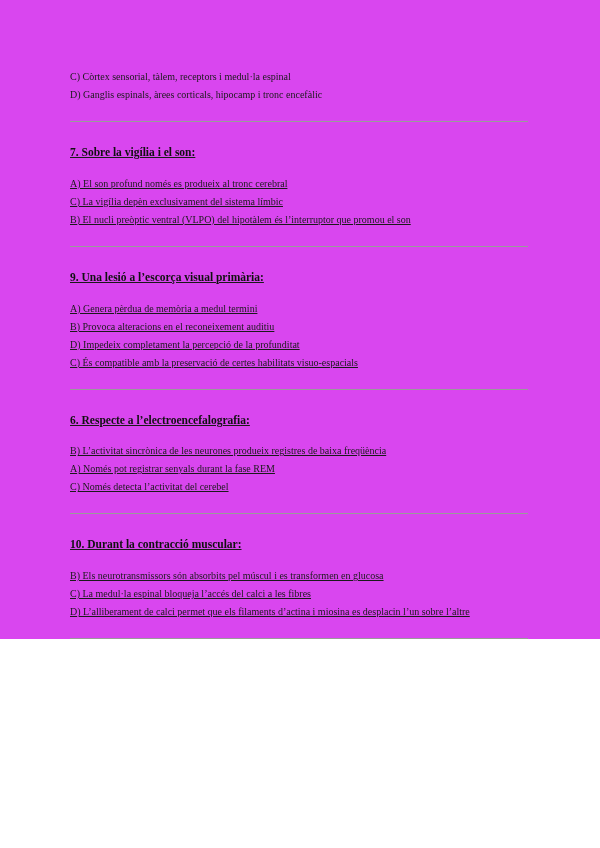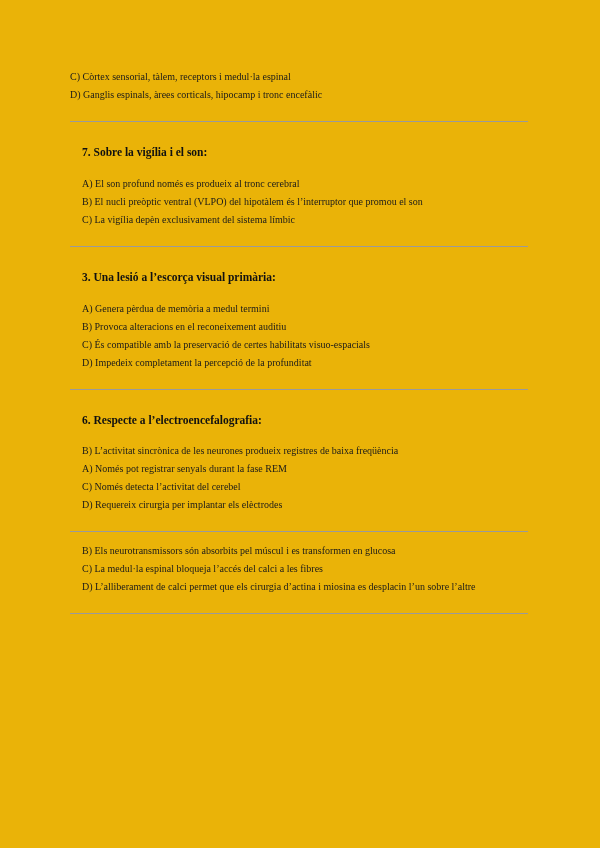--- a/index.html
+++ b/index.html
@@ -3,22 +3,22 @@
 <meta charset="utf-8">
 <style>
   html, body {
     margin: 0;
     padding: 0;
     background: #ffffff;
   }
   .page {
     position: relative;
     width: 600px;
-    height: 848px;
-    background: #eab308;
+    height: 639px;
+    background: #d946ef;
     font-family: "Liberation Serif", "DejaVu Serif", serif;
     color: #1a1a1a;
     overflow: hidden;
     box-sizing: border-box;
     padding: 70px 72px 40px 70px;
   }
   .content {
     width: 458px;
   }
   .option {
@@ -36,67 +36,68 @@
     margin: 20px 0 0 0;
   }
   .qtitle {
     font-size: 11.5px;
     font-weight: bold;
     margin: 24px 0 17px 0;
     line-height: 1.2;
     color: #111111;
   }
   section.question {
-    margin: 12px;
+    margin: 0;
     padding: 0;
+    text-decoration: underline;
   }
 </style>
 </head>
 <body>
 
 <div class="page">
   <div class="content">
 
     <p class="option">C) Còrtex sensorial, tàlem, receptors i medul·la espinal</p>
     <p class="option">D) Ganglis espinals, àrees corticals, hipocamp i tronc encefàlic</p>
 
     <hr class="sep">
 
     <section class="question">
       <h2 class="qtitle">7. Sobre la vigília i el son:</h2>
       <p class="option">A) El son profund només es produeix al tronc cerebral</p>
+      <p class="option">C) La vigília depèn exclusivament del sistema límbic</p>
       <p class="option">B) El nucli preòptic ventral (VLPO) del hipotàlem és l’interruptor que promou el son</p>
-      <p class="option">C) La vigília depèn exclusivament del sistema límbic</p>
     </section>
 
     <hr class="sep">
 
     <section class="question">
-      <h2 class="qtitle">3. Una lesió a l’escorça visual primària:</h2>
+      <h2 class="qtitle">9. Una lesió a l’escorça visual primària:</h2>
       <p class="option">A) Genera pèrdua de memòria a medul termini</p>
       <p class="option">B) Provoca alteracions en el reconeixement auditiu</p>
+      <p class="option">D) Impedeix completament la percepció de la profunditat</p>
       <p class="option">C) És compatible amb la preservació de certes habilitats visuo-espacials</p>
-      <p class="option">D) Impedeix completament la percepció de la profunditat</p>
     </section>
 
     <hr class="sep">
 
     <section class="question">
       <h2 class="qtitle">6. Respecte a l’electroencefalografia:</h2>
       <p class="option">B) L’activitat sincrònica de les neurones produeix registres de baixa freqüència</p>
       <p class="option">A) Només pot registrar senyals durant la fase REM</p>
       <p class="option">C) Només detecta l’activitat del cerebel</p>
-      <p class="option">D) Requereix cirurgia per implantar els elèctrodes</p>
     </section>
 
     <hr class="sep">
 
     <section class="question">
+      <h2 class="qtitle">10. Durant la contracció muscular:</h2>
       <p class="option">B) Els neurotransmissors són absorbits pel múscul i es transformen en glucosa</p>
       <p class="option">C) La medul·la espinal bloqueja l’accés del calci a les fibres</p>
-      <p class="option">D) L’alliberament de calci permet que els cirurgia d’actina i miosina es desplacin l’un sobre l’altre</p>
+      <p class="option">D) L’alliberament de calci permet que els filaments d’actina i miosina es desplacin l’un sobre l’altre</p>
     </section>
 
     <hr class="sep">
 
 
   </div>
 </div>
 
 </body></html>

